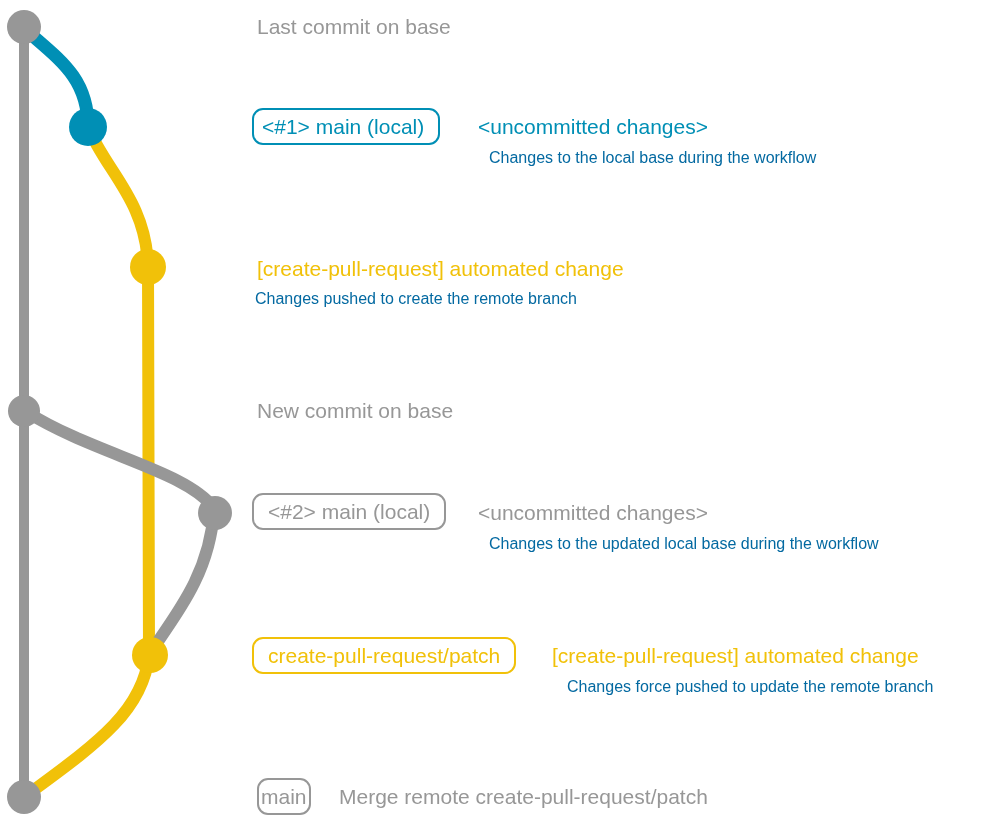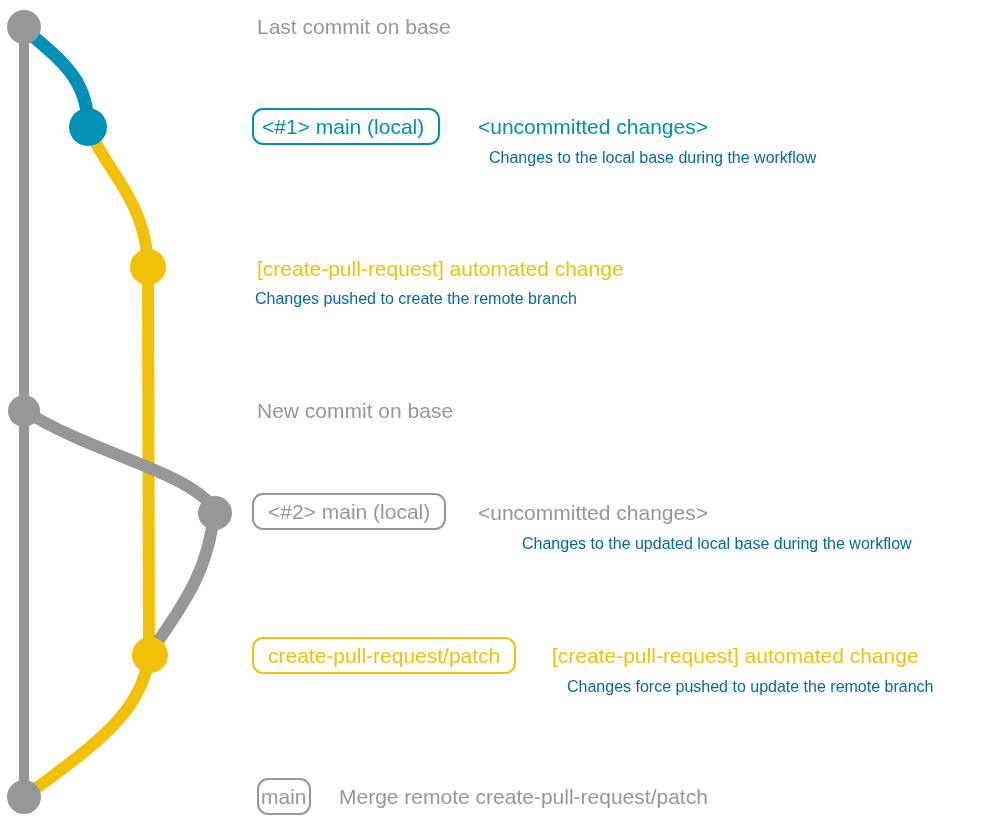--- a/index.html
+++ b/index.html
@@ -87,21 +87,21 @@
 
   <div class="lbl c-yellow" style="left:257px; top:256px;">[create-pull-request] automated change</div>
   <div class="detail" style="left:255px; top:287px;">Changes pushed to create the remote branch</div>
 
   <div class="lbl c-gray" style="left:257px; top:398px;">New commit on base</div>
 
   <div class="chip chip-gray" style="left:252px; top:493px;">
     <span>&lt;#2&gt; main (local)</span>
   </div>
   <div class="lbl c-gray" style="left:478px; top:500px;">&lt;uncommitted changes&gt;</div>
-  <div class="detail" style="left:489px; top:532px;margin-left:33px;">Changes to the updated local base during the workflow</div>
+  <div class="detail" style="left:489px; top:532px;">Changes to the updated local base during the workflow</div>
 
   <div class="chip chip-yellow" style="left:252px; top:637px;">
     <span>create-pull-request/patch</span>
   </div>
   <div class="lbl c-yellow" style="left:552px; top:643px;">[create-pull-request] automated change</div>
   <div class="detail" style="left:567px; top:675px;">Changes force pushed to update the remote branch</div>
 
   <div class="chip chip-gray chip-main" style="left:257px; top:778px;">
     <span>main</span>
   </div>

